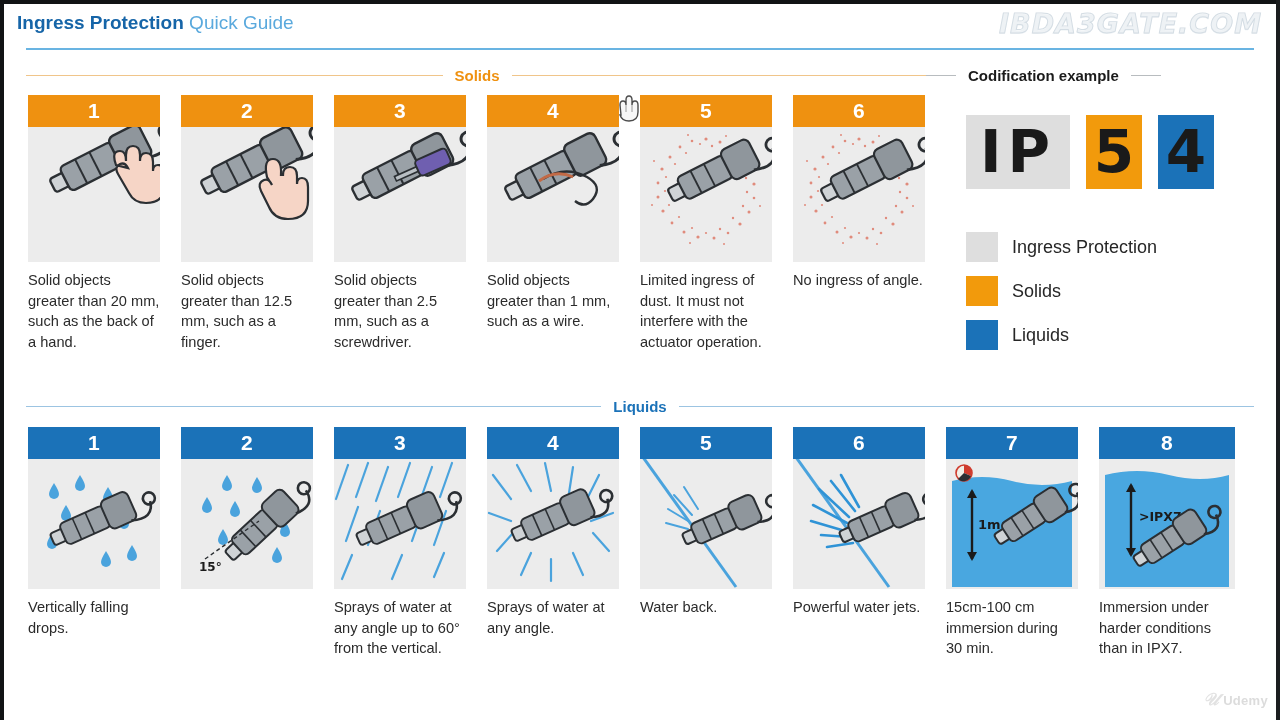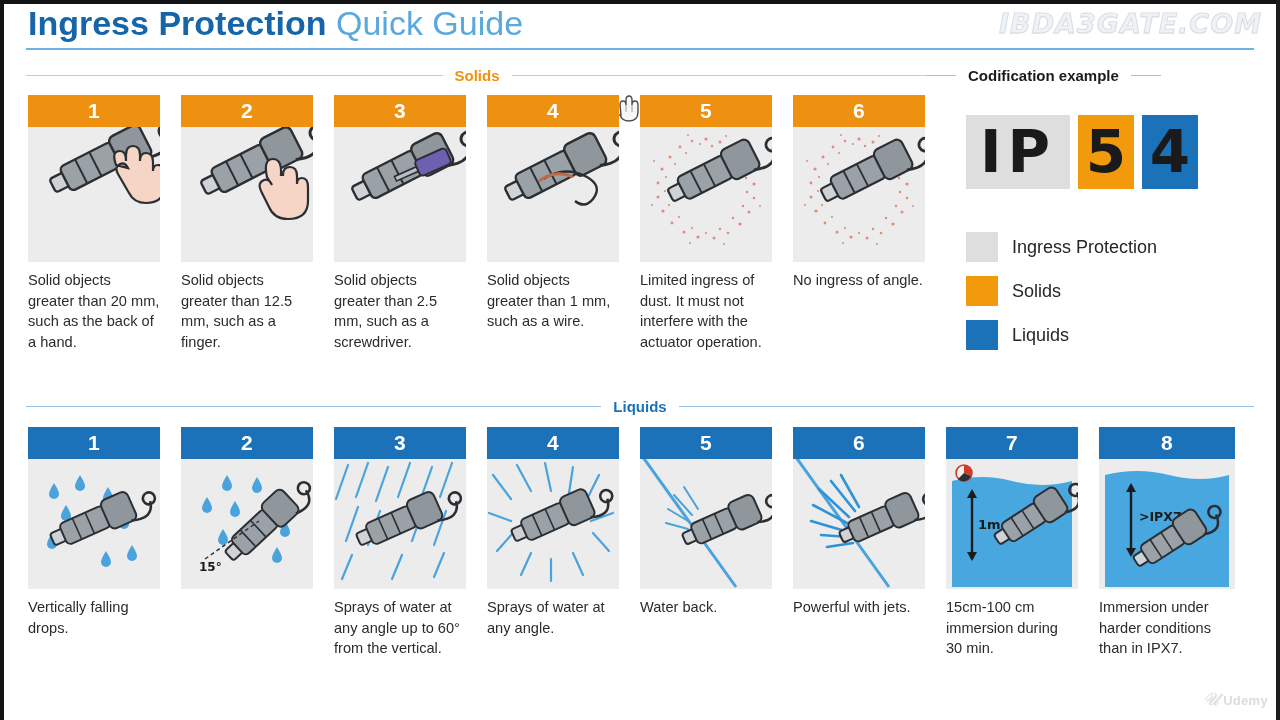--- a/index.html
+++ b/index.html
@@ -22,22 +22,22 @@
   .letterbox-left {
     position: absolute; left: 0; top: 0; width: 4px; height: 720px;
     background: #111315;
   }
   .letterbox-right {
     position: absolute; right: 0; top: 0; width: 4px; height: 720px;
     background: #1b1d1f;
   }
   
   .page-title {
-    position: absolute; left: 28px; top: 6px;
-    font-size: 34px; line-height: 34px;
+    position: absolute; left: 17px; top: 6px;
+    font-size: 19px; line-height: 34px;
     white-space: nowrap;
   }
   .title-strong { color: #1665a8; font-weight: bold; }
   .title-light { color: #5aa9dd; font-weight: normal; }
   .header-rule {
     position: absolute; left: 26px; top: 48px;
     width: 1228px; height: 2px; background: #69b4e2;
   }
   .site-watermark {
     position: absolute; right: 18px; top: 8px;
@@ -80,21 +80,21 @@
   .card-head.solid { background: #ef9110; }
   .card-head.liquid { background: #1b72b8; }
   .card-pic {
     background: #ececec; position: relative; overflow: hidden;
   }
   .card-text {
     font-size: 14.6px; line-height: 20.6px; color: #2b2b2b;
     padding-top: 8px;
   }
   
-  .ip-row { position: absolute; display: flex; gap: 8px; }
+  .ip-row { position: absolute; display: flex; gap: 16px; }
   .ip-box {
     display: flex; align-items: center; justify-content: center;
     font-weight: bold; color: #1a1a1a;
     font-family: "DejaVu Sans", sans-serif;
   }
   .ip-ip { width: 104px; height: 74px; background: #dedede; font-size: 58px; letter-spacing: 6px; }
   .ip-s  { width: 56px;  height: 74px; background: #f29a0c; font-size: 58px; }
   .ip-l  { width: 56px;  height: 74px; background: #1b72b8; font-size: 58px; }
   .legend { position: absolute; }
   .legend-row { display: flex; align-items: center; gap: 14px; height: 38px; }
@@ -544,21 +544,21 @@
           <rect x="0" y="14" width="13" height="12" rx="3" fill="#cfd3d6" stroke="#2b2f33" stroke-width="2"></rect>
           <rect x="11" y="9" width="44" height="22" rx="5" fill="#9aa1a7" stroke="#2b2f33" stroke-width="2"></rect>
           <line x1="25" y1="9" x2="25" y2="31" stroke="#2b2f33" stroke-width="1.6"></line>
           <line x1="38" y1="9" x2="38" y2="31" stroke="#2b2f33" stroke-width="1.6"></line>
           <rect x="53" y="5" width="27" height="30" rx="6" fill="#8f969c" stroke="#2b2f33" stroke-width="2"></rect>
           <path d="M74 34 q19 8 22 -10" fill="none" stroke="#2b2f33" stroke-width="2.6"></path>
           <circle cx="96" cy="21" r="6" fill="none" stroke="#2b2f33" stroke-width="2.6"></circle>
         </g>
       </svg>
     </div>
-    <div class="card-text">Powerful with jets.</div>
+    <div class="card-text">Powerful water jets.</div>
   </div>
 
   <div class="card" style="left:946px; top:427px; width:132px;">
     <div class="card-head liquid">7</div>
     <div class="card-pic" style="height:130px;">
       <svg width="132" height="130" viewBox="0 0 132 130">
         <path d="M6 22 q30 -8 60 0 q30 8 60 0 L126 128 L6 128 Z" fill="#49a7e0"></path>
         <g transform="translate(8,4)">
           <circle cx="10" cy="10" r="8" fill="#f1efe7" stroke="#cf3b2d" stroke-width="1.6"></circle>
           <path d="M10 10 L10 2 A8 8 0 0 1 17 13 Z" fill="#cf3b2d"></path>

